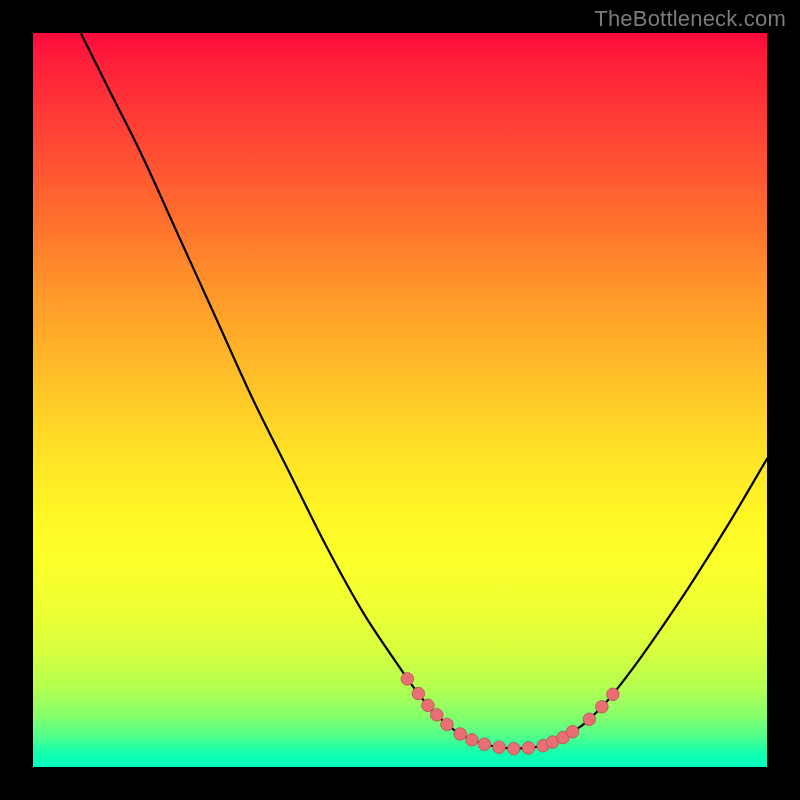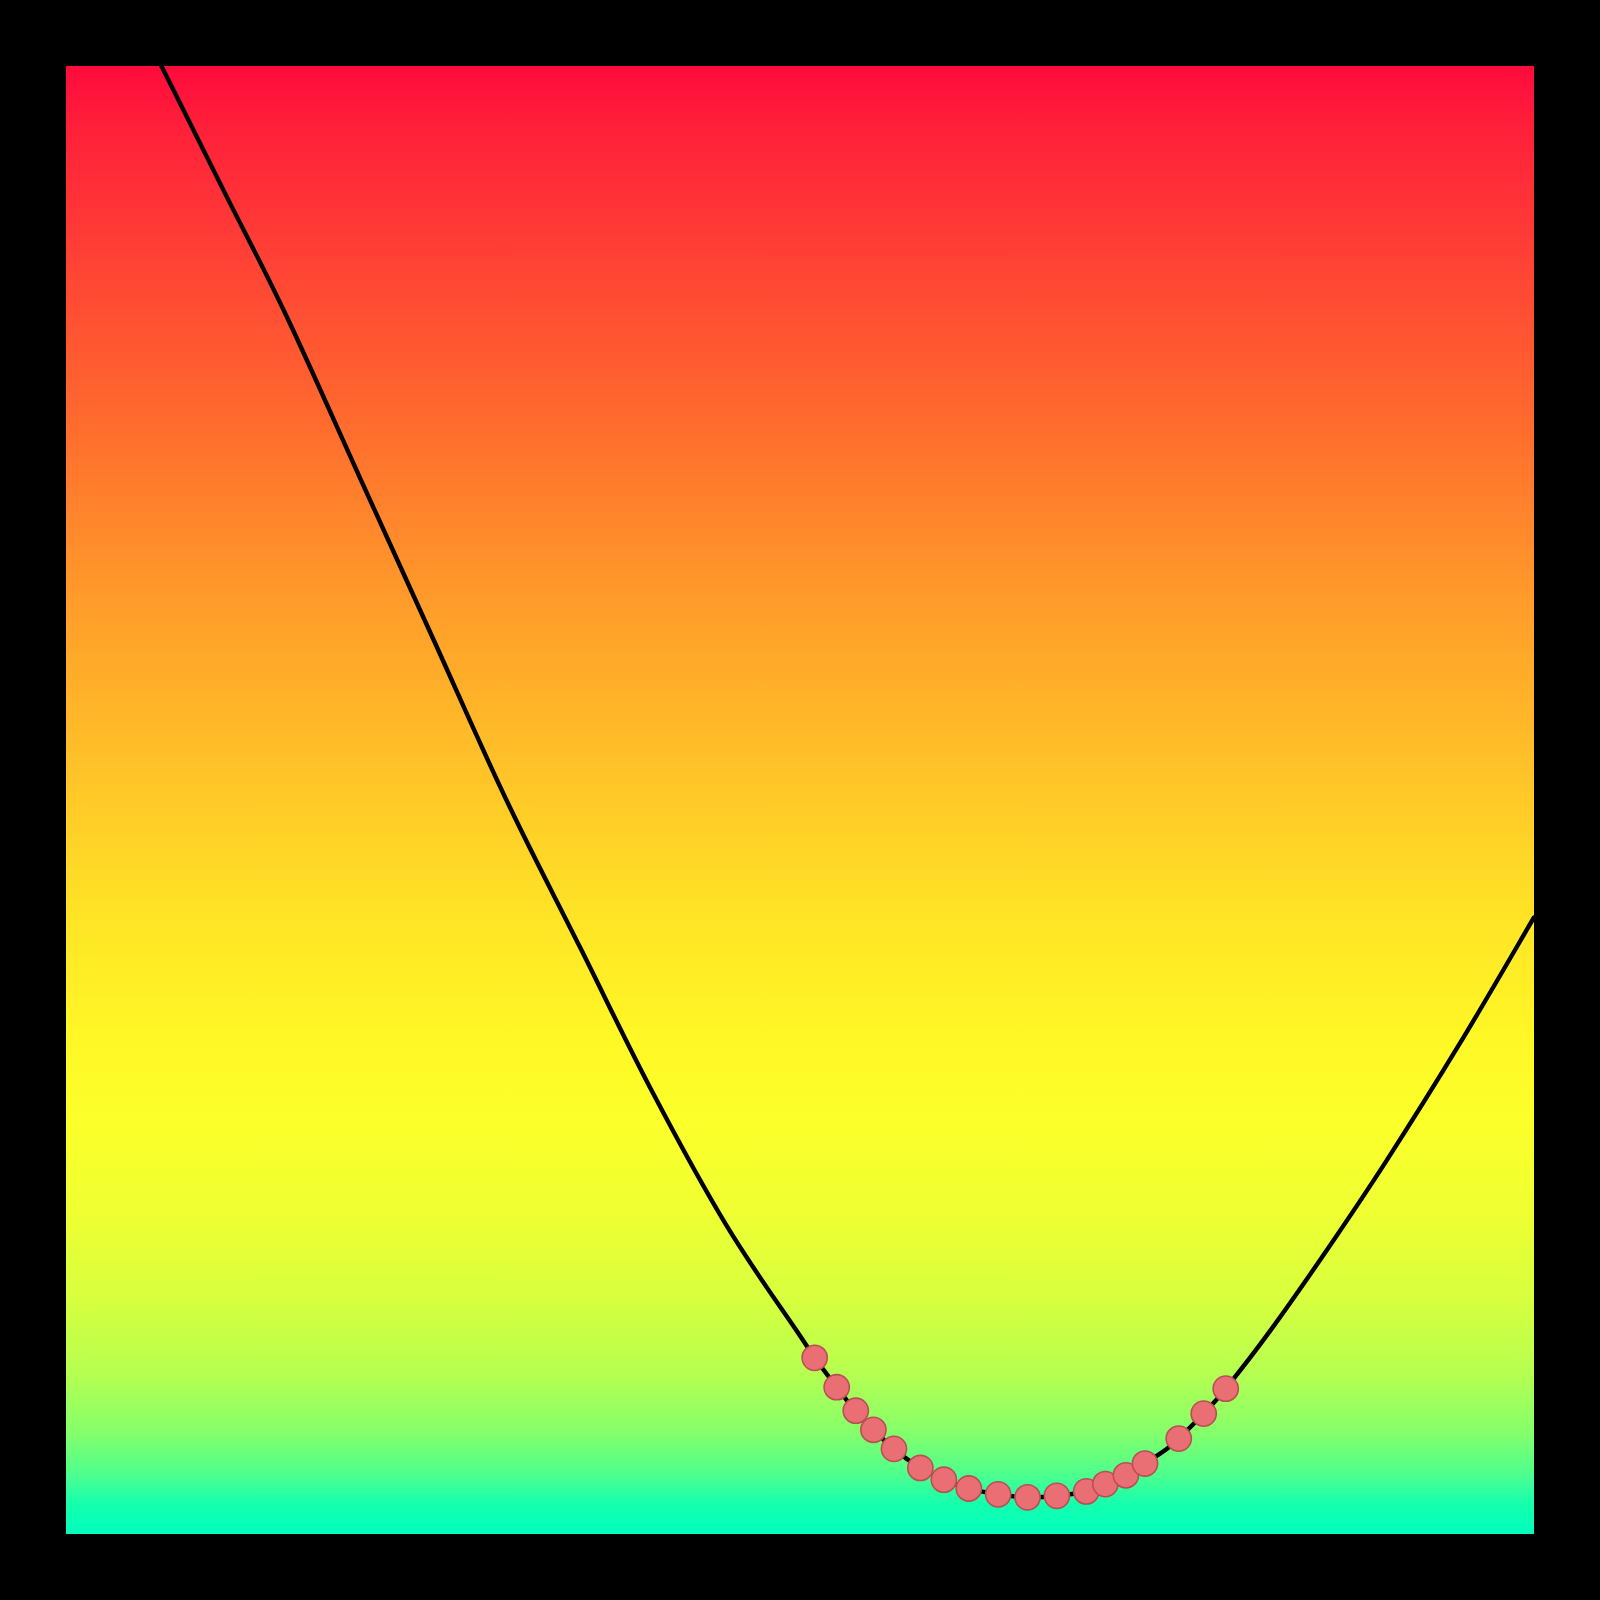--- a/index.html
+++ b/index.html
@@ -48,20 +48,21 @@
     );
   }
   svg.curve {
     position: absolute;
     inset: 0;
   }
 </style>
 </head>
 <body>
 <div class="container">
+  <div class="watermark">TheBottleneck.com</div>
   <div class="plot">
     <div class="grad"></div>
     <svg class="curve" viewBox="0 0 734 734" preserveAspectRatio="none">
       <path id="main-curve" fill="none" stroke="#000000" stroke-width="2.2" stroke-linecap="round" stroke-linejoin="round" d="M 47.71 0.00 C 49.69 3.96, 52.77 10.13, 58.72 22.02 C 64.67 33.91, 71.49 47.56, 80.74 66.06 C 89.99 84.56, 98.21 99.68, 110.10 124.78 C 121.99 149.88, 133.59 176.45, 146.80 205.52 C 160.01 234.59, 170.29 257.19, 183.50 286.26 C 196.71 315.33, 206.99 339.25, 220.20 367.00 C 233.41 394.75, 243.69 413.98, 256.90 440.40 C 270.11 466.82, 280.39 488.70, 293.60 513.80 C 306.81 538.90, 317.09 558.06, 330.30 579.86 C 343.51 601.66, 359.07 623.02, 367.00 634.91 C 374.93 646.80, 371.04 641.30, 374.34 645.92 C 377.64 650.54, 381.39 655.45, 385.35 660.60 C 389.31 665.75, 393.06 670.71, 396.36 674.55 C 399.66 678.38, 400.40 678.72, 403.70 681.89 C 407.00 685.06, 410.48 688.73, 414.71 692.16 C 418.94 695.60, 422.83 698.33, 427.19 700.97 C 431.55 703.61, 434.57 704.99, 438.93 706.84 C 443.29 708.69, 446.52 709.92, 451.41 711.25 C 456.30 712.57, 460.81 713.39, 466.09 714.18 C 471.37 714.97, 475.49 715.52, 480.77 715.65 C 486.05 715.78, 490.17 715.44, 495.45 714.92 C 500.73 714.39, 505.77 713.77, 510.13 712.71 C 514.49 711.66, 516.10 710.50, 519.67 709.04 C 523.24 707.59, 526.38 706.49, 529.95 704.64 C 533.52 702.79, 535.79 701.15, 539.49 698.77 C 543.19 696.39, 547.20 693.94, 550.50 691.43 C 553.80 688.92, 554.54 687.99, 557.84 684.82 C 561.14 681.65, 564.89 678.04, 568.85 673.81 C 572.81 669.58, 573.91 668.73, 579.86 661.33 C 585.81 653.94, 592.63 645.39, 601.88 632.71 C 611.13 620.02, 620.67 606.33, 631.24 590.87 C 641.81 575.41, 648.71 565.33, 660.60 546.83 C 672.49 528.33, 684.09 509.91, 697.30 488.11 C 710.51 466.31, 727.39 436.95, 734.00 425.72"></path>
       <g id="markers">
           <circle cx="374.34" cy="645.92" r="6.3" fill="#e96f74" stroke="#b94f53" stroke-width="0.8"></circle>
           <circle cx="385.35" cy="660.60" r="6.3" fill="#e96f74" stroke="#b94f53" stroke-width="0.8"></circle>
           <circle cx="394.89" cy="672.34" r="6.3" fill="#e96f74" stroke="#b94f53" stroke-width="0.8"></circle>
           <circle cx="403.70" cy="681.89" r="6.3" fill="#e96f74" stroke="#b94f53" stroke-width="0.8"></circle>
           <circle cx="413.98" cy="691.43" r="6.3" fill="#e96f74" stroke="#b94f53" stroke-width="0.8"></circle>

